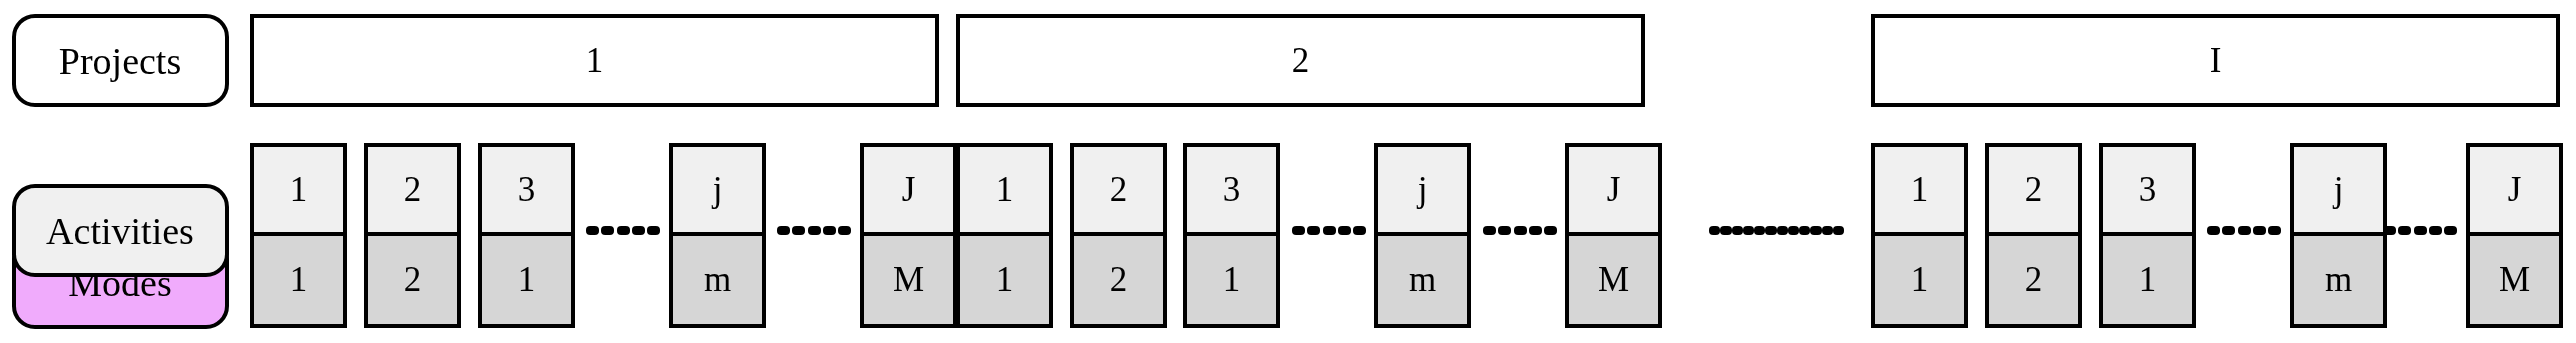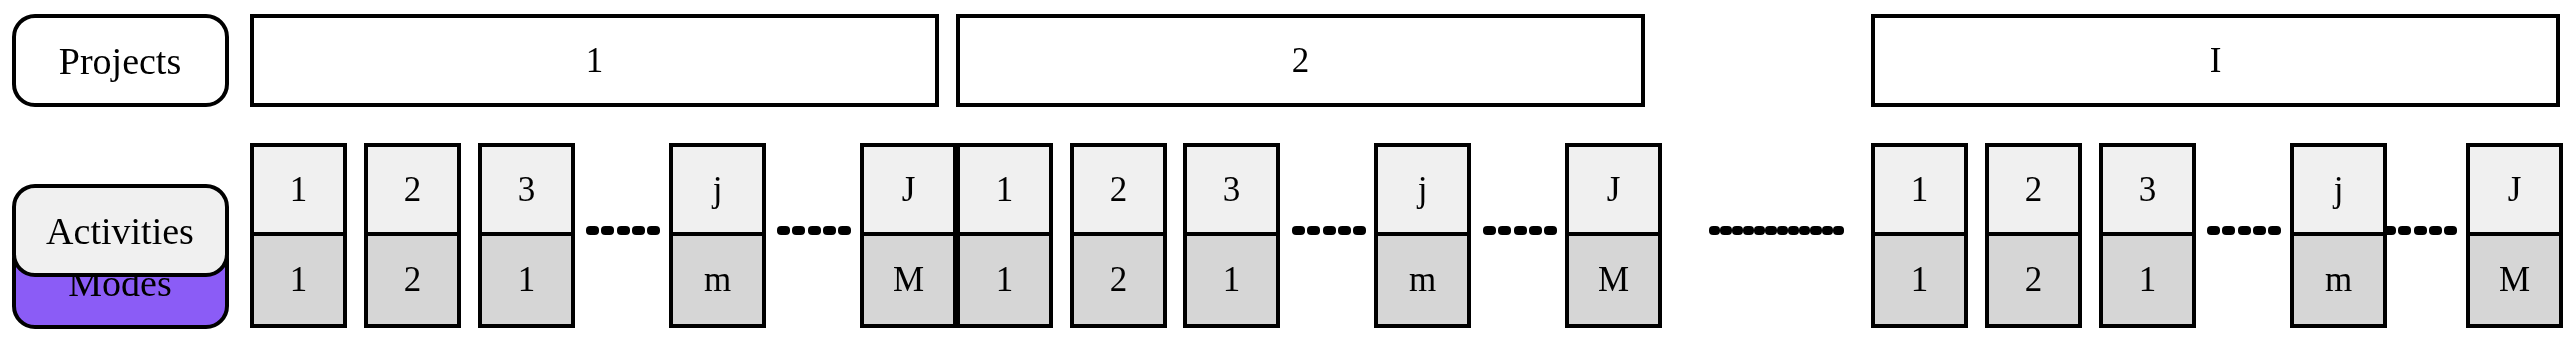--- a/index.html
+++ b/index.html
@@ -39,21 +39,21 @@
   #label-activities {
     top: 144px;
     height: 93px;
     background: #f0f0f0;
     z-index: 3;
     margin-top: 40px;
   }
   #label-modes {
     top: 236px;
     height: 93px;
-    background: #8b5cf6;
+    background: #f0abfc;
     z-index: 2;
   }
 
   
   .project-box {
     position: absolute;
     top: 14.2px;
     height: 93px;
     box-sizing: border-box;
     border: 4.7px solid #000000;

